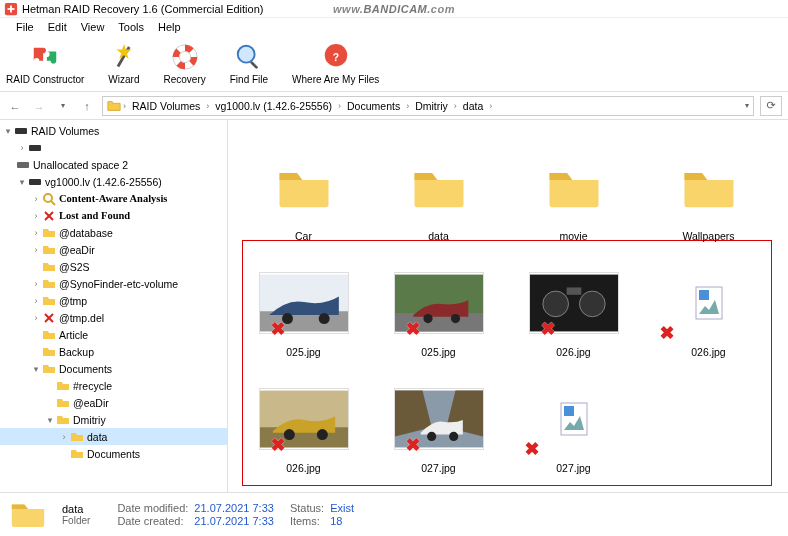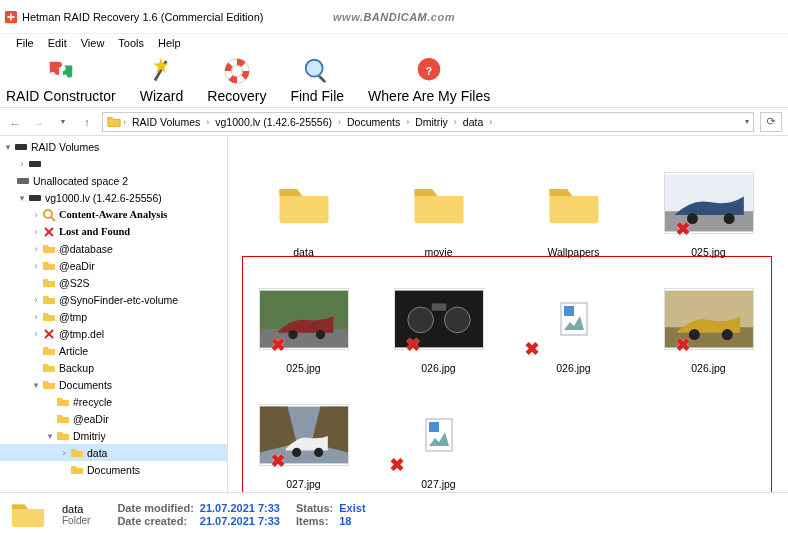--- a/index.html
+++ b/index.html
@@ -1,27 +1,27 @@
 <!DOCTYPE html>
 <html><head>
 <meta charset="utf-8">
 <style>
 * { box-sizing: border-box; margin: 0; padding: 0; font-family: "Segoe UI", Tahoma, sans-serif; font-size: 11px; }
 body { background: #fff; width: 788px; height: 536px; overflow: hidden; display: flex; flex-direction: column; }
-.titlebar { height: 34px; display: flex; align-items: center; padding: 0 4px; border-bottom: 1px solid #eee; position: relative; }
+.titlebar { height: 18px; display: flex; align-items: center; padding: 0 4px; border-bottom: 1px solid #eee; position: relative; }
 .titlebar .app-icon { width: 14px; height: 14px; margin-right: 4px; }
 .titlebar .title { font-size: 11px; }
 .watermark { position: absolute; left: 50%; transform: translateX(-50%); font-size: 13px; letter-spacing: 0.5px; color: #888; font-weight: bold; font-style: italic; }
 .watermark .bc { color: #777; }
 .menubar { height: 18px; display: flex; align-items: center; padding: 0 2px; gap: 2px; margin-left: 8px; }
 .menubar span { padding: 2px 6px; cursor: default; }
 .toolbar { height: 56px; display: flex; align-items: center; padding: 2px 6px; gap: 24px; border-bottom: 1px solid #e0e0e0; }
 .toolbtn { display: flex; flex-direction: column; align-items: center; gap: 2px; cursor: default; }
 .toolbtn .ticon { width: 30px; height: 30px; display: flex; align-items: center; justify-content: center; }
-.toolbtn .tlabel { font-size: 14px; }
+.toolbtn .tlabel { font-size: 10px; }
 .navbar { height: 28px; display: flex; align-items: center; border-bottom: 1px solid #e0e0e0; padding: 0 6px; gap: 6px; }
 .navbar .navbtn { width: 18px; height: 18px; display: flex; align-items: center; justify-content: center; color: #666; cursor: default; }
 .breadcrumb { flex: 1; height: 20px; border: 1px solid #ccc; display: flex; align-items: center; padding: 0 4px; gap: 2px; background: #fff; }
 .breadcrumb .fol-icon { width: 14px; height: 14px; }
 .breadcrumb .crumb { padding: 0 4px; font-size: 10.5px; }
 .breadcrumb .sep { color: #777; font-size: 9px; }
 .refresh-box { width: 22px; height: 20px; border: 1px solid #ccc; display: flex; align-items: center; justify-content: center; color: #555; }
 .workarea { flex: 1; display: flex; overflow: hidden; }
 .tree { width: 228px; border-right: 1px solid #e0e0e0; overflow-y: auto; padding: 2px 0; }
 .tree-row { display: flex; align-items: center; height: 17px; white-space: nowrap; cursor: default; }
@@ -37,21 +37,21 @@
 .item .cap { margin-top: 8px; font-size: 10.5px; text-align: center; }
 .folder-svg { width: 56px; height: 46px; }
 .image-svg { width: 96px; height: 62px; border: 1px solid #ddd; }
 .broken-svg { width: 28px; height: 34px; }
 .del-x { position: absolute; left: 12px; bottom: -2px; color: #d22; font-weight: bold; font-size: 18px; text-shadow: 0 0 1px #fff; }
 .redbox { position: absolute; border: 1px solid #d00; pointer-events: none; }
 .statusbar { height: 44px; border-top: 1px solid #e0e0e0; display: flex; align-items: center; padding: 4px 10px; gap: 16px; }
 .statusbar .big-folder { width: 36px; height: 32px; }
 .statusbar .sname { font-size: 11px; margin-right: 18px; }
 .statusbar .stype { font-size: 10px; color: #666; }
-.statusbar .meta { display: grid; grid-template-columns: auto auto; column-gap: 6px; row-gap: 1px; font-size: 10px; color: #666; font-weight: bold; }
+.statusbar .meta { display: grid; grid-template-columns: auto auto; column-gap: 6px; row-gap: 1px; font-size: 10px; color: #666; }
 .statusbar .meta .val { color: #2259d0; }
 </style>
 </head>
 <body>
 
 <div class="titlebar">
   <span class="app-icon">
     <svg viewBox="0 0 16 16">
         <rect x="1" y="1" width="14" height="14" fill="#e74c3c" rx="2"></rect>
         <rect x="4" y="7" width="8" height="2" fill="#fff"></rect>
@@ -332,20 +332,29 @@
     <div class="redbox" style="left:14px; top:120px; width:530px; height:246px;"></div>
     <div class="grid">
 
       <div class="item">
         <div class="thumb">
             <svg class="folder-svg" viewBox="0 0 64 52">
               <path d="M4 10h20l6 8h30v28a3 3 0 0 1 -3 3H7a3 3 0 0 1 -3 -3z" fill="#f9d46b"></path>
               <path d="M4 10h20l6 8H4z" fill="#e6b73e"></path>
             </svg>
           </div>
+        <div class="cap">Car</div>
+      </div>
+      <div class="item">
+        <div class="thumb">
+            <svg class="folder-svg" viewBox="0 0 64 52">
+              <path d="M4 10h20l6 8h30v28a3 3 0 0 1 -3 3H7a3 3 0 0 1 -3 -3z" fill="#f9d46b"></path>
+              <path d="M4 10h20l6 8H4z" fill="#e6b73e"></path>
+            </svg>
+          </div>
         <div class="cap">data</div>
       </div>
       <div class="item">
         <div class="thumb">
             <svg class="folder-svg" viewBox="0 0 64 52">
               <path d="M4 10h20l6 8h30v28a3 3 0 0 1 -3 3H7a3 3 0 0 1 -3 -3z" fill="#f9d46b"></path>
               <path d="M4 10h20l6 8H4z" fill="#e6b73e"></path>
             </svg>
           </div>
         <div class="cap">movie</div>

